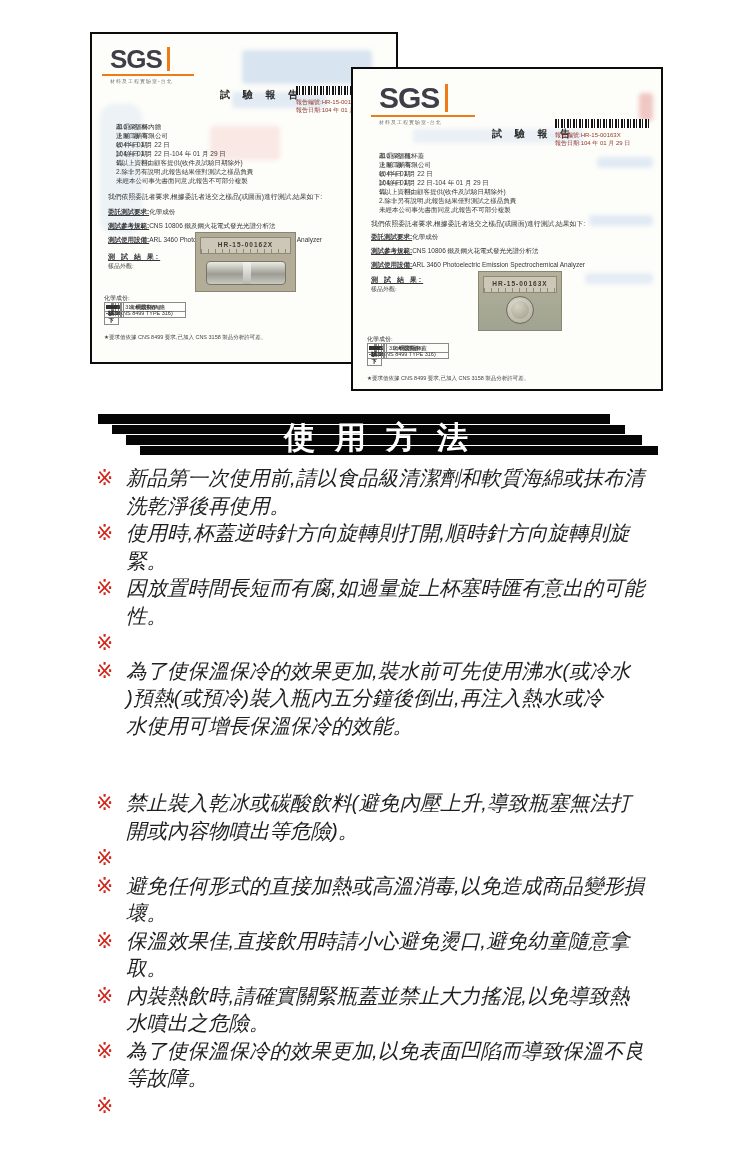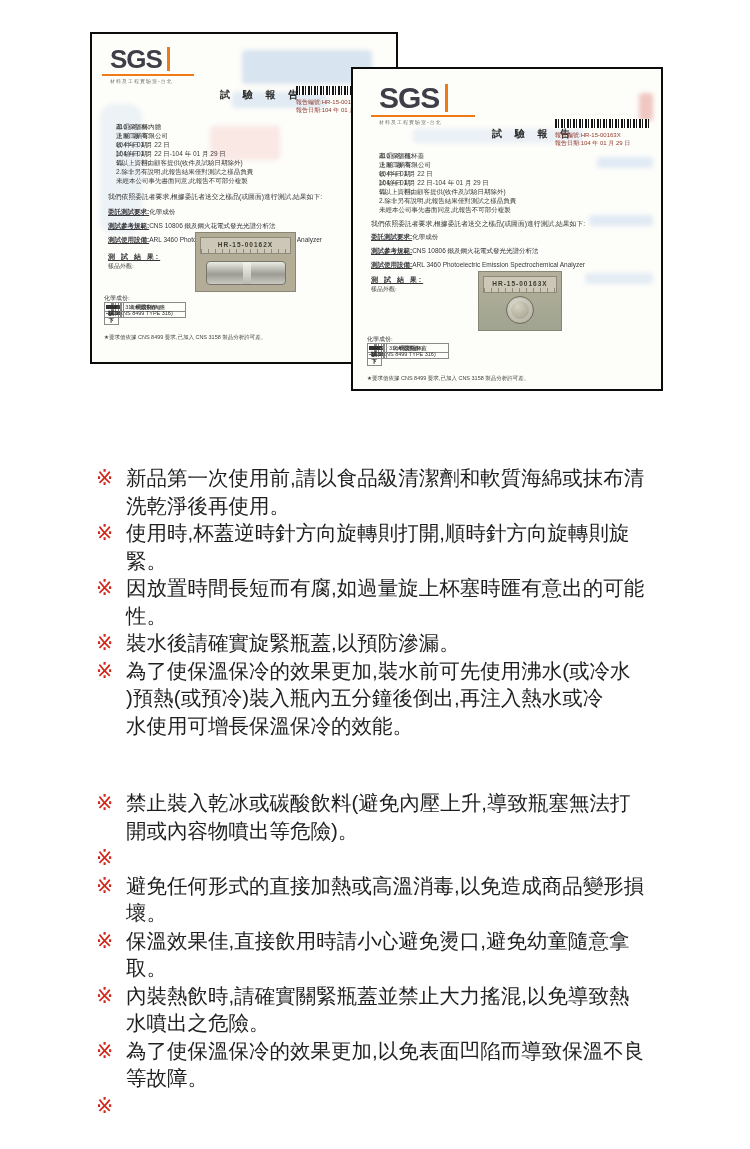--- a/index.html
+++ b/index.html
@@ -57,21 +57,21 @@
   .banner .b2{left:34px;top:21px;width:516px;}
   .banner .b3{left:48px;top:31.5px;width:518px;}
   .banner-title{position:absolute;left:0;right:0;top:3px;text-align:center;
        font-family:"Liberation Serif","DejaVu Serif",serif;
        font-size:31px;font-weight:bold;color:#ffffff;letter-spacing:20px;text-indent:20px;}
 
   
   .list{position:absolute;left:96px;width:570px;}
   .li{display:flex;font-size:20.5px;line-height:27.5px;color:#1f1f1f;}
   .li .mark{flex:none;width:30px;color:#d3271c;}
-  .li .t{white-space:pre-line;}
+  .li .t{white-space:pre-line;font-style:italic;}
 </style>
 </head>
 <body>
 
 <div class="page">
 
   <div class="cert cert1">
     <div class="ghost" style="left:150px;top:16px;width:130px;height:34px;background:rgba(90,140,210,.22);"></div>
     <div class="ghost" style="left:140px;top:58px;width:95px;height:16px;background:rgba(90,140,210,.16);"></div>
     <div class="ghost" style="left:8px;top:70px;width:42px;height:130px;background:rgba(140,180,220,.15);border-radius:14px;"></div>
@@ -277,40 +277,46 @@
         <td>15.80
 -18.20</td>
         <td>1.90
 -3.10</td>
       </tr>
     </tbody>
       </table>
     <div class="footnote" style="left:14px;top:306px;">★要求值依據 CNS 8499 要求,已加入 CNS 3158 製品分析許可差。</div>
   </div>
 
+  <div class="banner" style="top:414px;">
+    <div class="bar b0"></div>
+    <div class="bar b1"></div>
+    <div class="bar b2"></div>
+    <div class="bar b3"></div>
+    <div class="banner-title">使用方法</div>
+  </div>
 
   <div class="list" style="top:464px;">
     <div class="li">
         <span class="mark">※</span>
         <span class="t">新品第一次使用前,請以食品級清潔劑和軟質海綿或抹布清
 洗乾淨後再使用。</span>
       </div>
     <div class="li">
         <span class="mark">※</span>
         <span class="t">使用時,杯蓋逆時針方向旋轉則打開,順時針方向旋轉則旋
 緊。</span>
       </div>
     <div class="li">
         <span class="mark">※</span>
         <span class="t">因放置時間長短而有腐,如過量旋上杯塞時匯有意出的可能
 性。</span>
       </div>
     <div class="li">
         <span class="mark">※</span>
-        <span class="t">裝水後請確實旋緊瓶蓋,以預防滲漏。</span>
       </div>
     <div class="li">
         <span class="mark">※</span>
         <span class="t">為了使保溫保冷的效果更加,裝水前可先使用沸水(或冷水
 )預熱(或預冷)裝入瓶內五分鐘後倒出,再注入熱水或冷
 水使用可增長保溫保冷的效能。</span>
       </div>
   </div>
 
 

